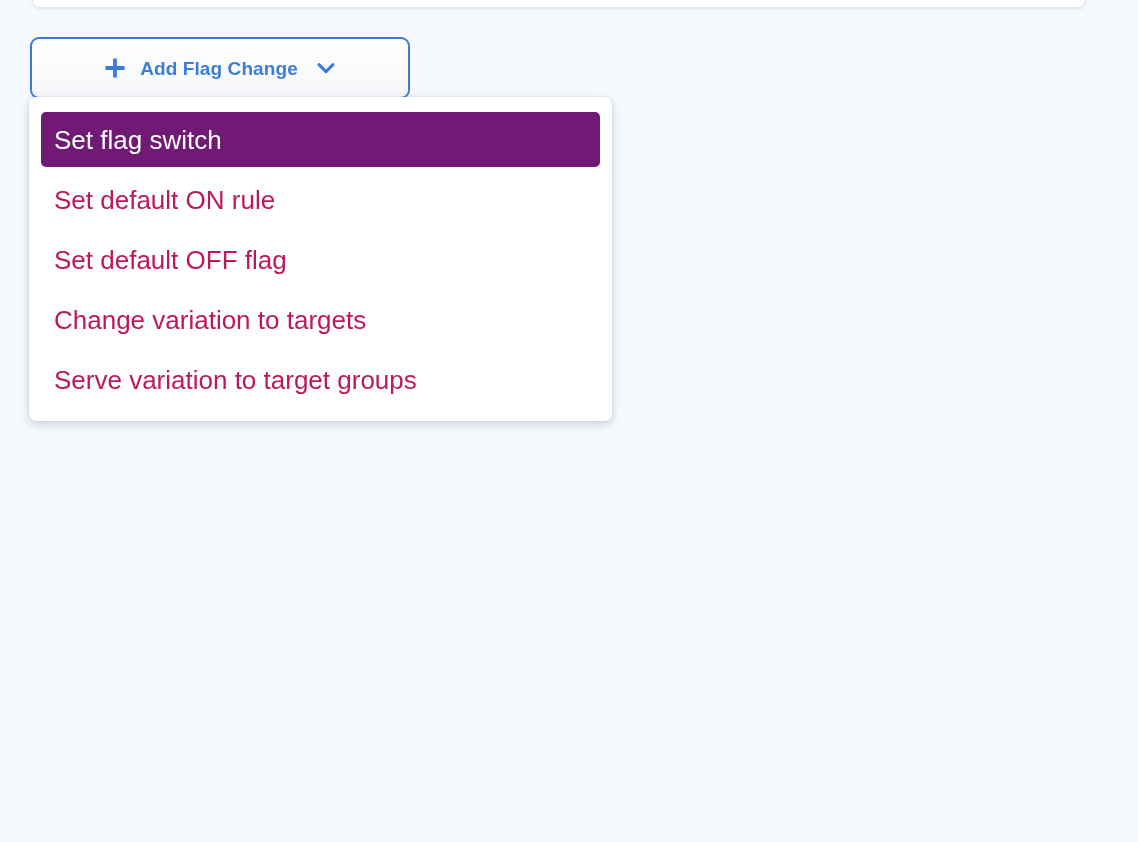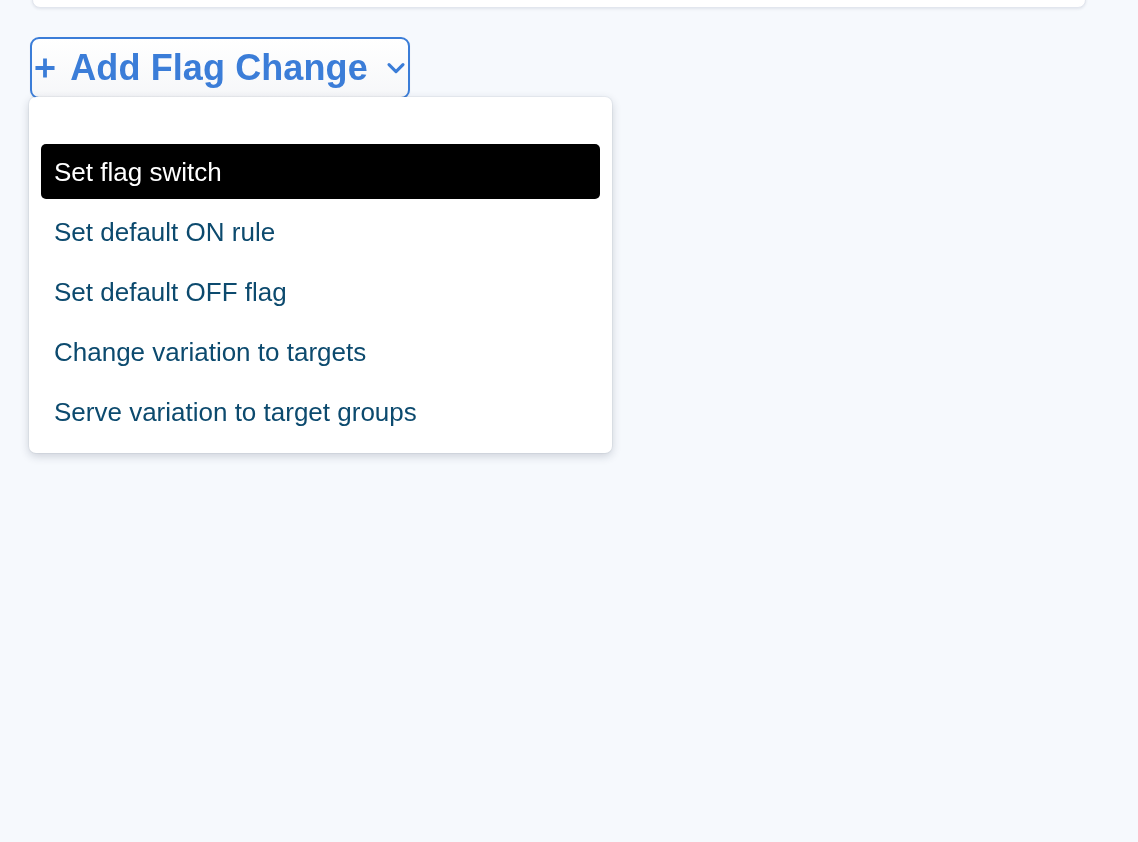--- a/index.html
+++ b/index.html
@@ -50,21 +50,21 @@
 
   #add-flag-change-button .plus-icon {
     width: 26px;
     height: 26px;
     flex: 0 0 auto;
     margin-right: 12px;
     display: block;
   }
 
   #add-flag-change-button .btn-label {
-    font-size: 36px;
+    font-size: 19px;
     font-weight: bold;
     color: #3b7dd8;
     letter-spacing: 0.1px;
     white-space: nowrap;
     line-height: 1;
   }
 
   #add-flag-change-button .chevron-icon {
     width: 24px;
     height: 24px;
@@ -87,33 +87,32 @@
     z-index: 10;
   }
 
   #flag-change-menu .menu-item {
     height: 55px;
     display: flex;
     align-items: center;
     padding: 0 13px;
     border-radius: 5px;
     font-size: 26px;
-    color: #0c4a6e;
+    color: #be185d;
     line-height: 1;
     white-space: nowrap;
     cursor: pointer;
     margin-bottom: 5px;
   }
 
   #flag-change-menu .menu-item:last-child { margin-bottom: 0; }
 
   #flag-change-menu .menu-item.is-selected {
-    background: #000000;
+    background: #701a75;
     color: #ffffff;
-    margin-top: 32px;
   }
 </style>
 </head>
 <body>
 
 <div id="top-panel"></div>
 
 <div id="add-flag-change-button">
   <svg class="plus-icon" viewBox="0 0 24 24">
     <path d="M10.25 3.2 h3.5 v7.05 h7.05 v3.5 h-7.05 v7.05 h-3.5 v-7.05 h-7.05 v-3.5 h7.05 z" fill="#3b7dd8"></path>

